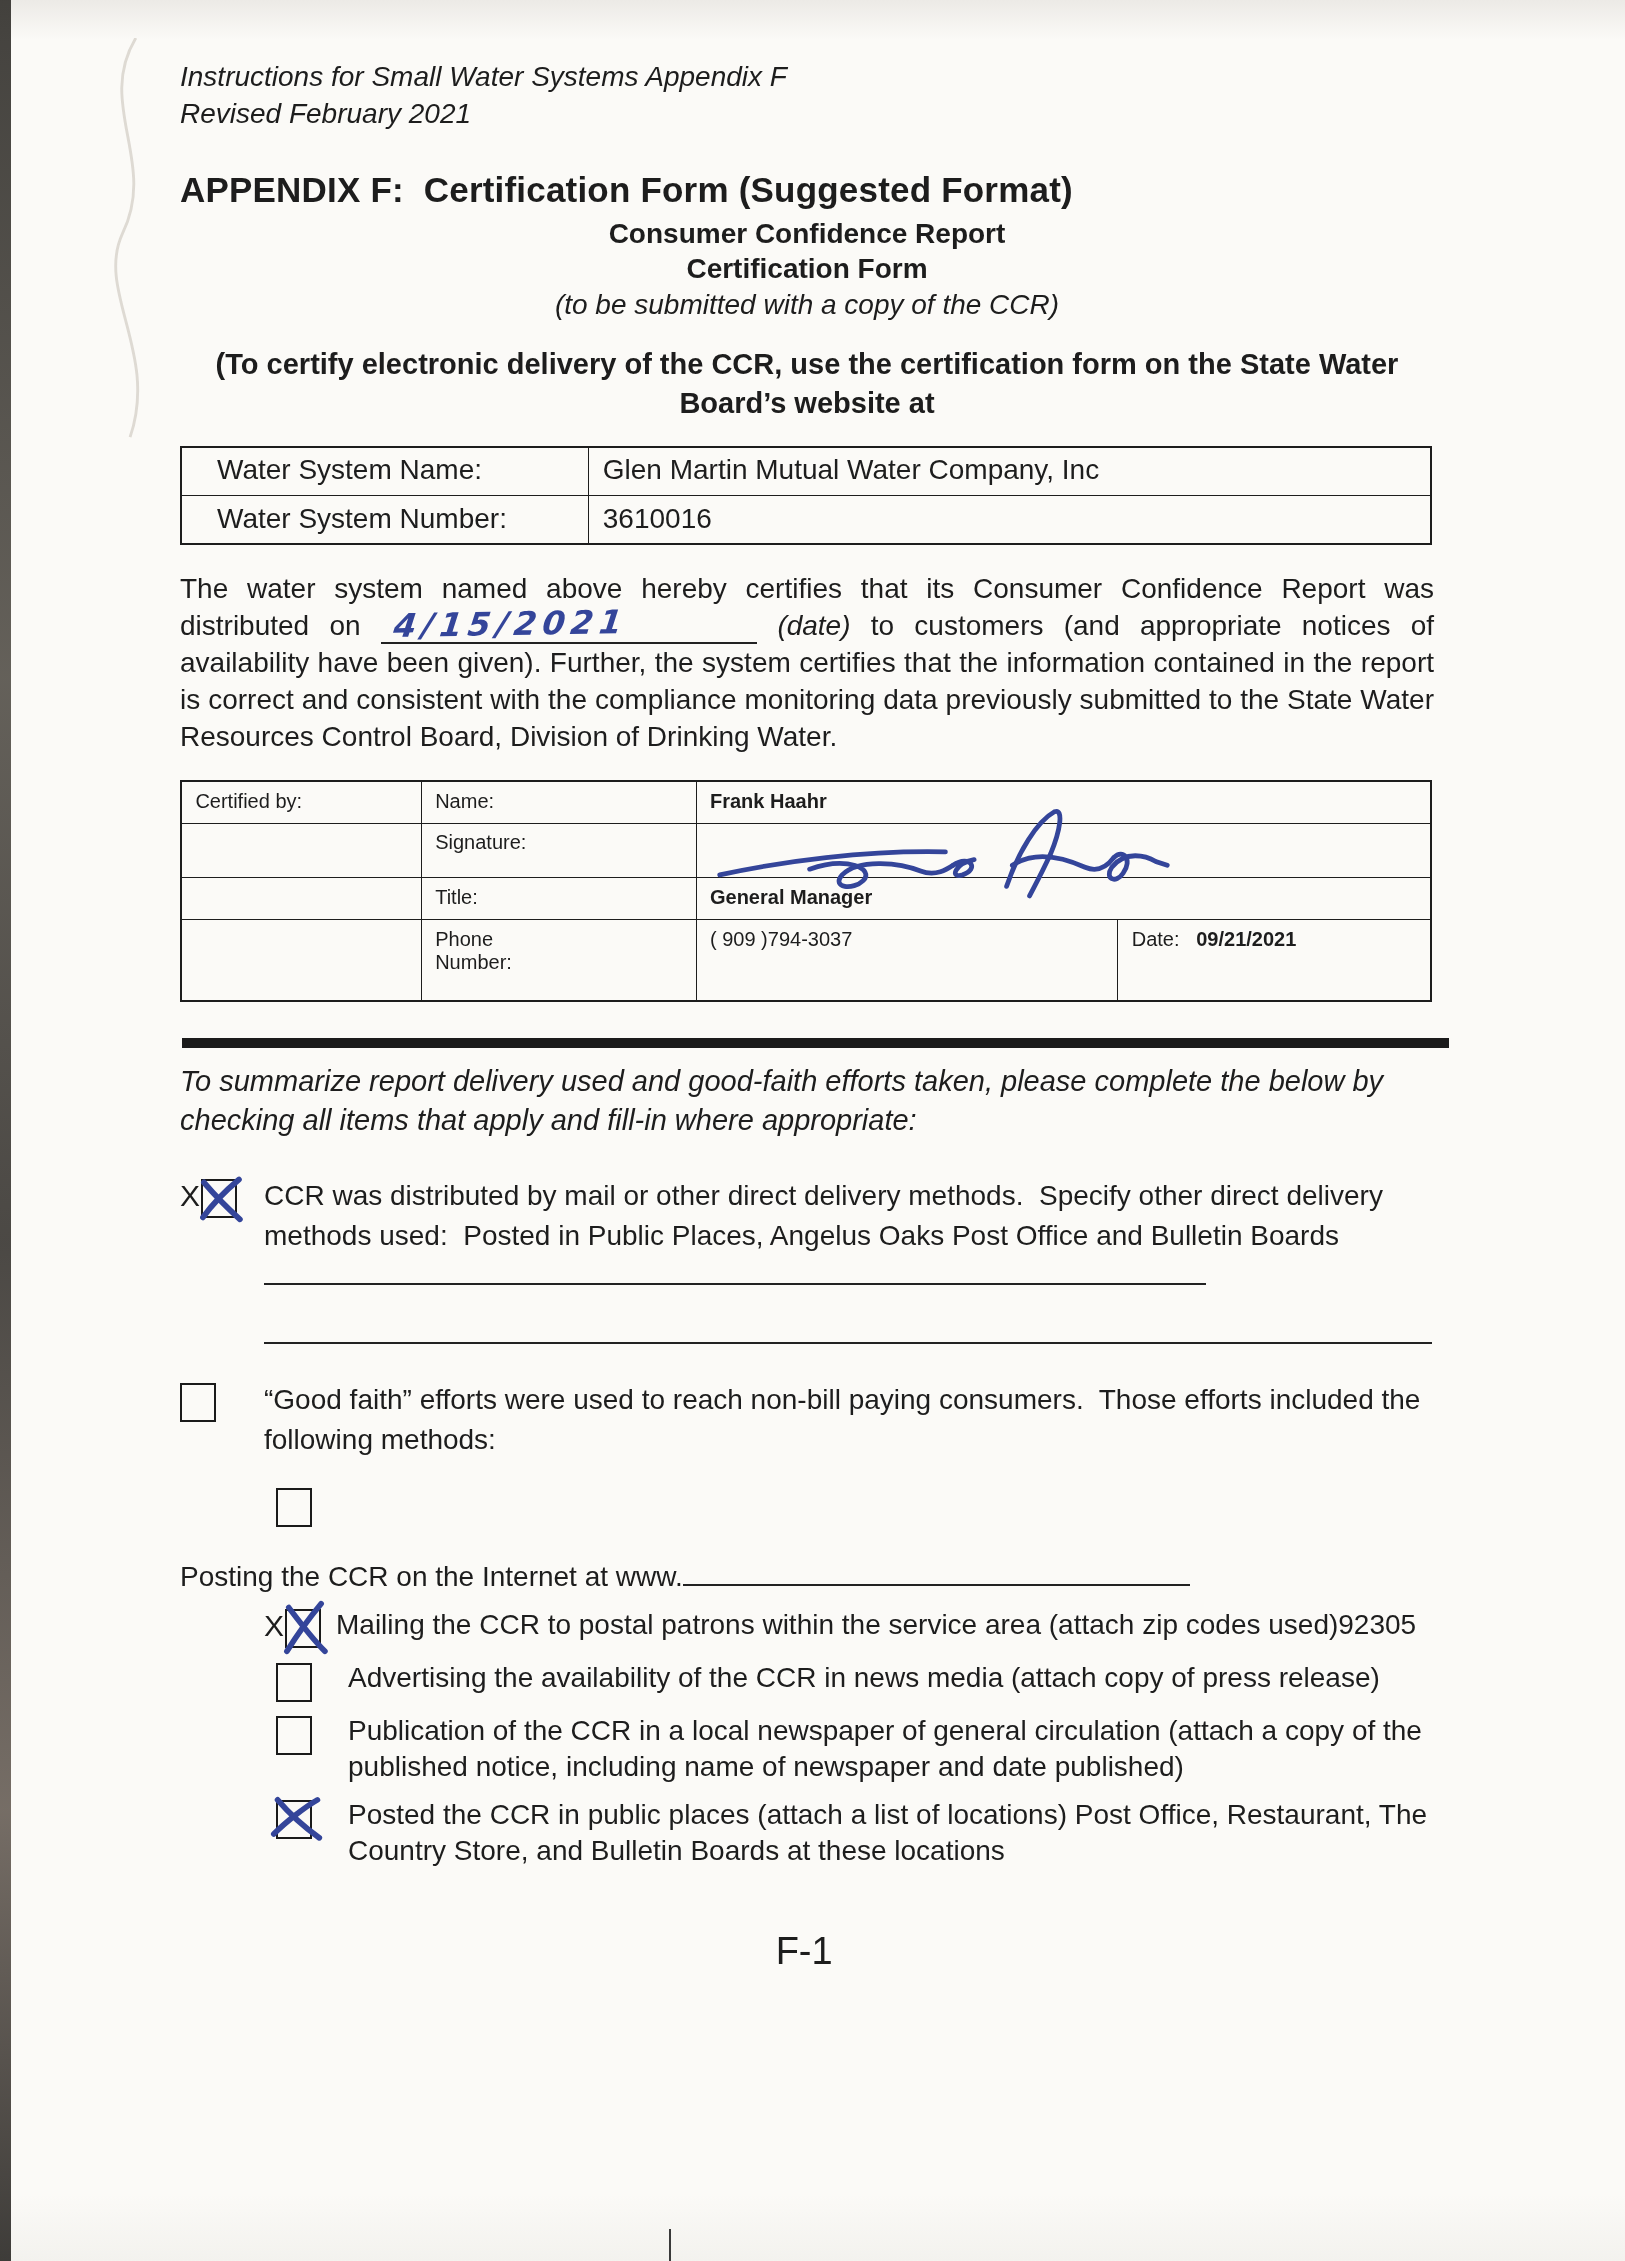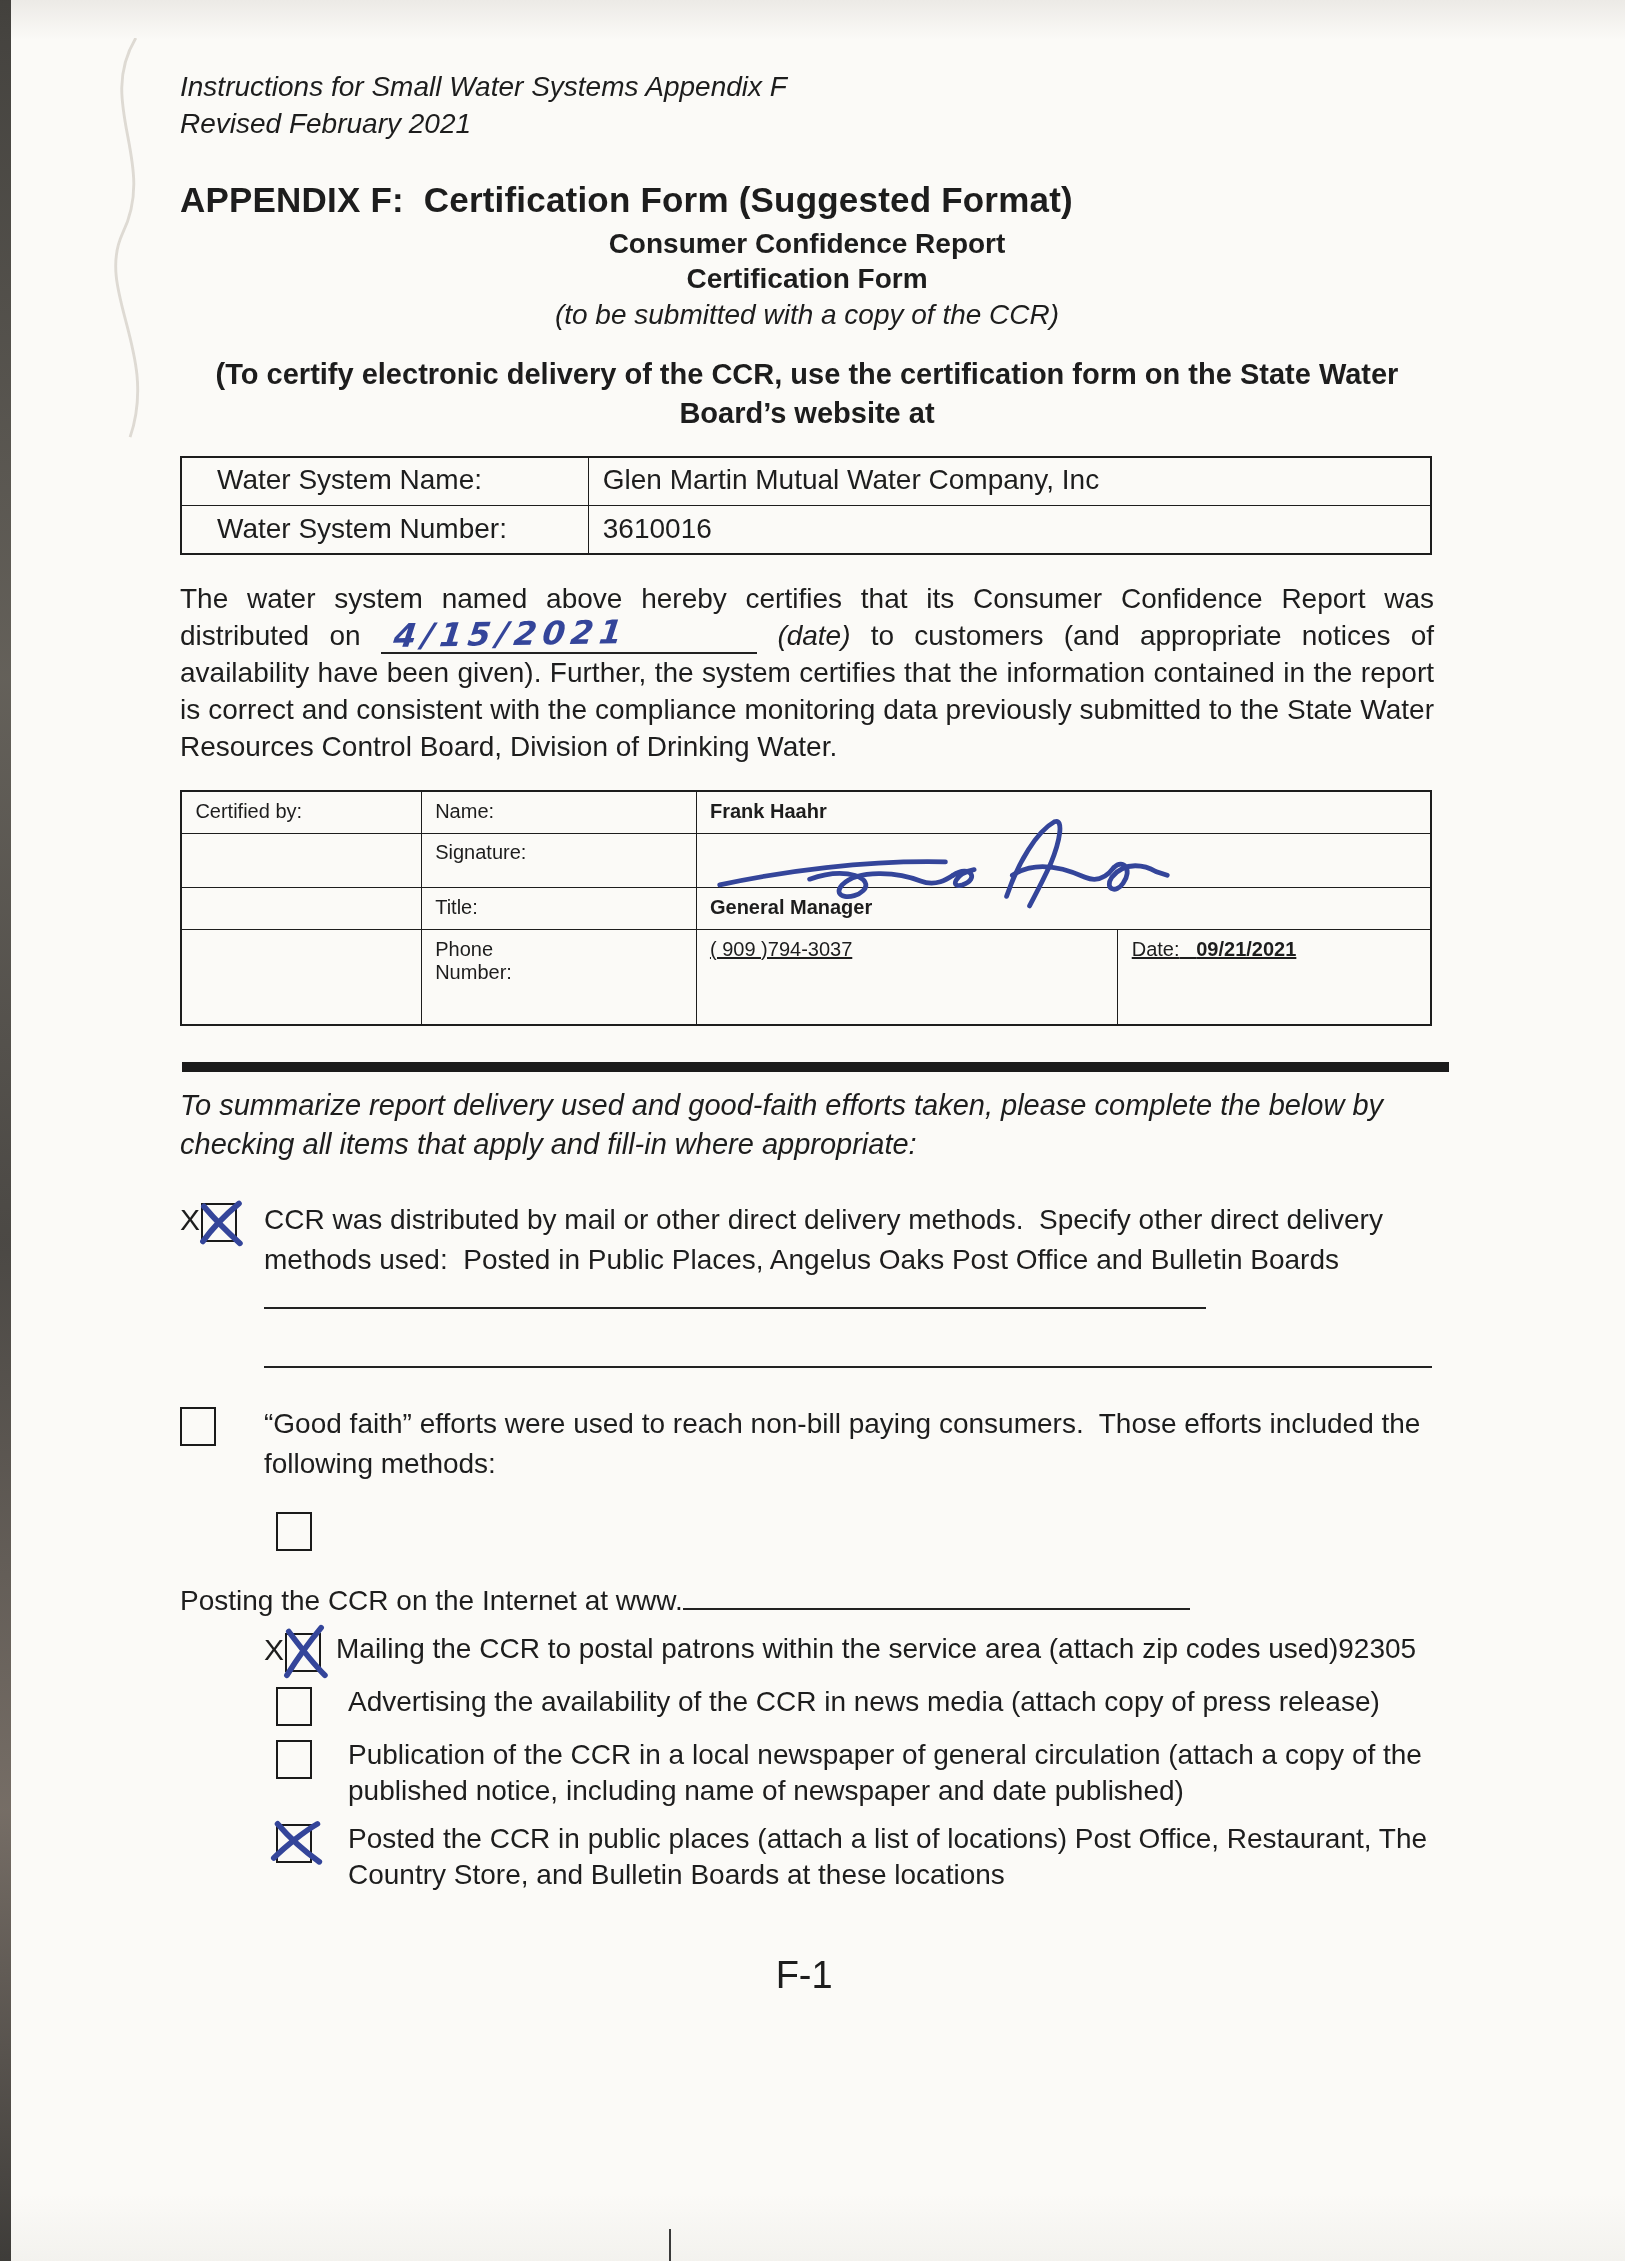--- a/index.html
+++ b/index.html
@@ -18,21 +18,21 @@
   .scan-edge-left{
     position:absolute;left:0;top:0;width:10.5px;height:2262px;
     background:linear-gradient(180deg,#34322e,#57534c 30%,#3c3935 55%,#6a6159 80%,#2e2c29);
     opacity:.92;
   }
   .scan-line-bottom{
     position:absolute;left:669px;top:2229px;width:1.9px;height:32.5px;background:#3a3a3a;
   }
   .crease{position:absolute;left:67px;top:38px;}
   .content{
-    position:absolute;left:180px;top:68px;width:1254px;
+    position:absolute;left:180px;top:58px;width:1254px;
   }
   .hdr-note{font-style:italic;font-size:28px;line-height:37px;}
   .title-main{font-weight:bold;font-size:35px;letter-spacing:0.2px;margin-top:38px;white-space:pre;}
   .center{text-align:center;}
   .sub-bold{font-weight:bold;font-size:28px;line-height:35px;}
   .sub-italic{font-style:italic;font-size:28px;line-height:38px;}
   .title-block{margin-top:5.7px;}
   .notice{margin-top:21px;font-weight:bold;font-size:29px;line-height:39px;}
   .notice-url{font-weight:bold;font-size:29px;line-height:44px;text-decoration:underline;text-decoration-thickness:2.9px;text-underline-offset:5.7px;}
   table{border-collapse:collapse;}
@@ -47,21 +47,21 @@
   .handwritten{
     display:inline-block;
     color:#34459a;font-size:32.5px;font-weight:bold;font-style:italic;
     letter-spacing:5.7px;transform:skewX(-8deg) rotate(-1deg);
     font-family:"DejaVu Sans","Liberation Sans",sans-serif;
   }
   .date-hint{font-style:italic;}
   .cert-table{margin-top:25px;width:1252px;border:2.9px solid #1d1d1d;}
   .cert-table td{border:1.9px solid #1d1d1d;font-size:20px;padding:7.6px 13.4px;vertical-align:top;}
   .c1{width:212px;}.c2{width:247px;}.c3{width:394px;}
-  .r-name{height:42px;}.r-sig{height:50px;}.r-title{height:42px;}.r-phone{height:96px;text-decoration:underline;}
+  .r-name{height:42px;}.r-sig{height:50px;}.r-title{height:42px;}.r-phone{height:82px;}
   .bold{font-weight:bold;}
   .phone-label{display:inline-block;max-width:129px;}
   .sig-wrap{position:relative;height:38px;overflow:visible;}
   .sig-wrap svg{position:absolute;left:3.8px;top:-25px;overflow:visible;}
   .thick-bar{margin-top:36px;margin-left:1.9px;width:1267px;height:9.6px;background:#1b1b1b;}
   .summary-intro{margin-top:14.3px;font-style:italic;font-size:29px;line-height:39px;max-width:1228px;}
   .chk-item{display:flex;margin-top:0;align-items:flex-start;}
   .chk-top{margin-top:36px;}
   .marker{flex:0 0 84px;display:flex;align-items:flex-start;padding-top:1.9px;}
   .sub .marker{flex:0 0 72px;margin-left:96px;}

